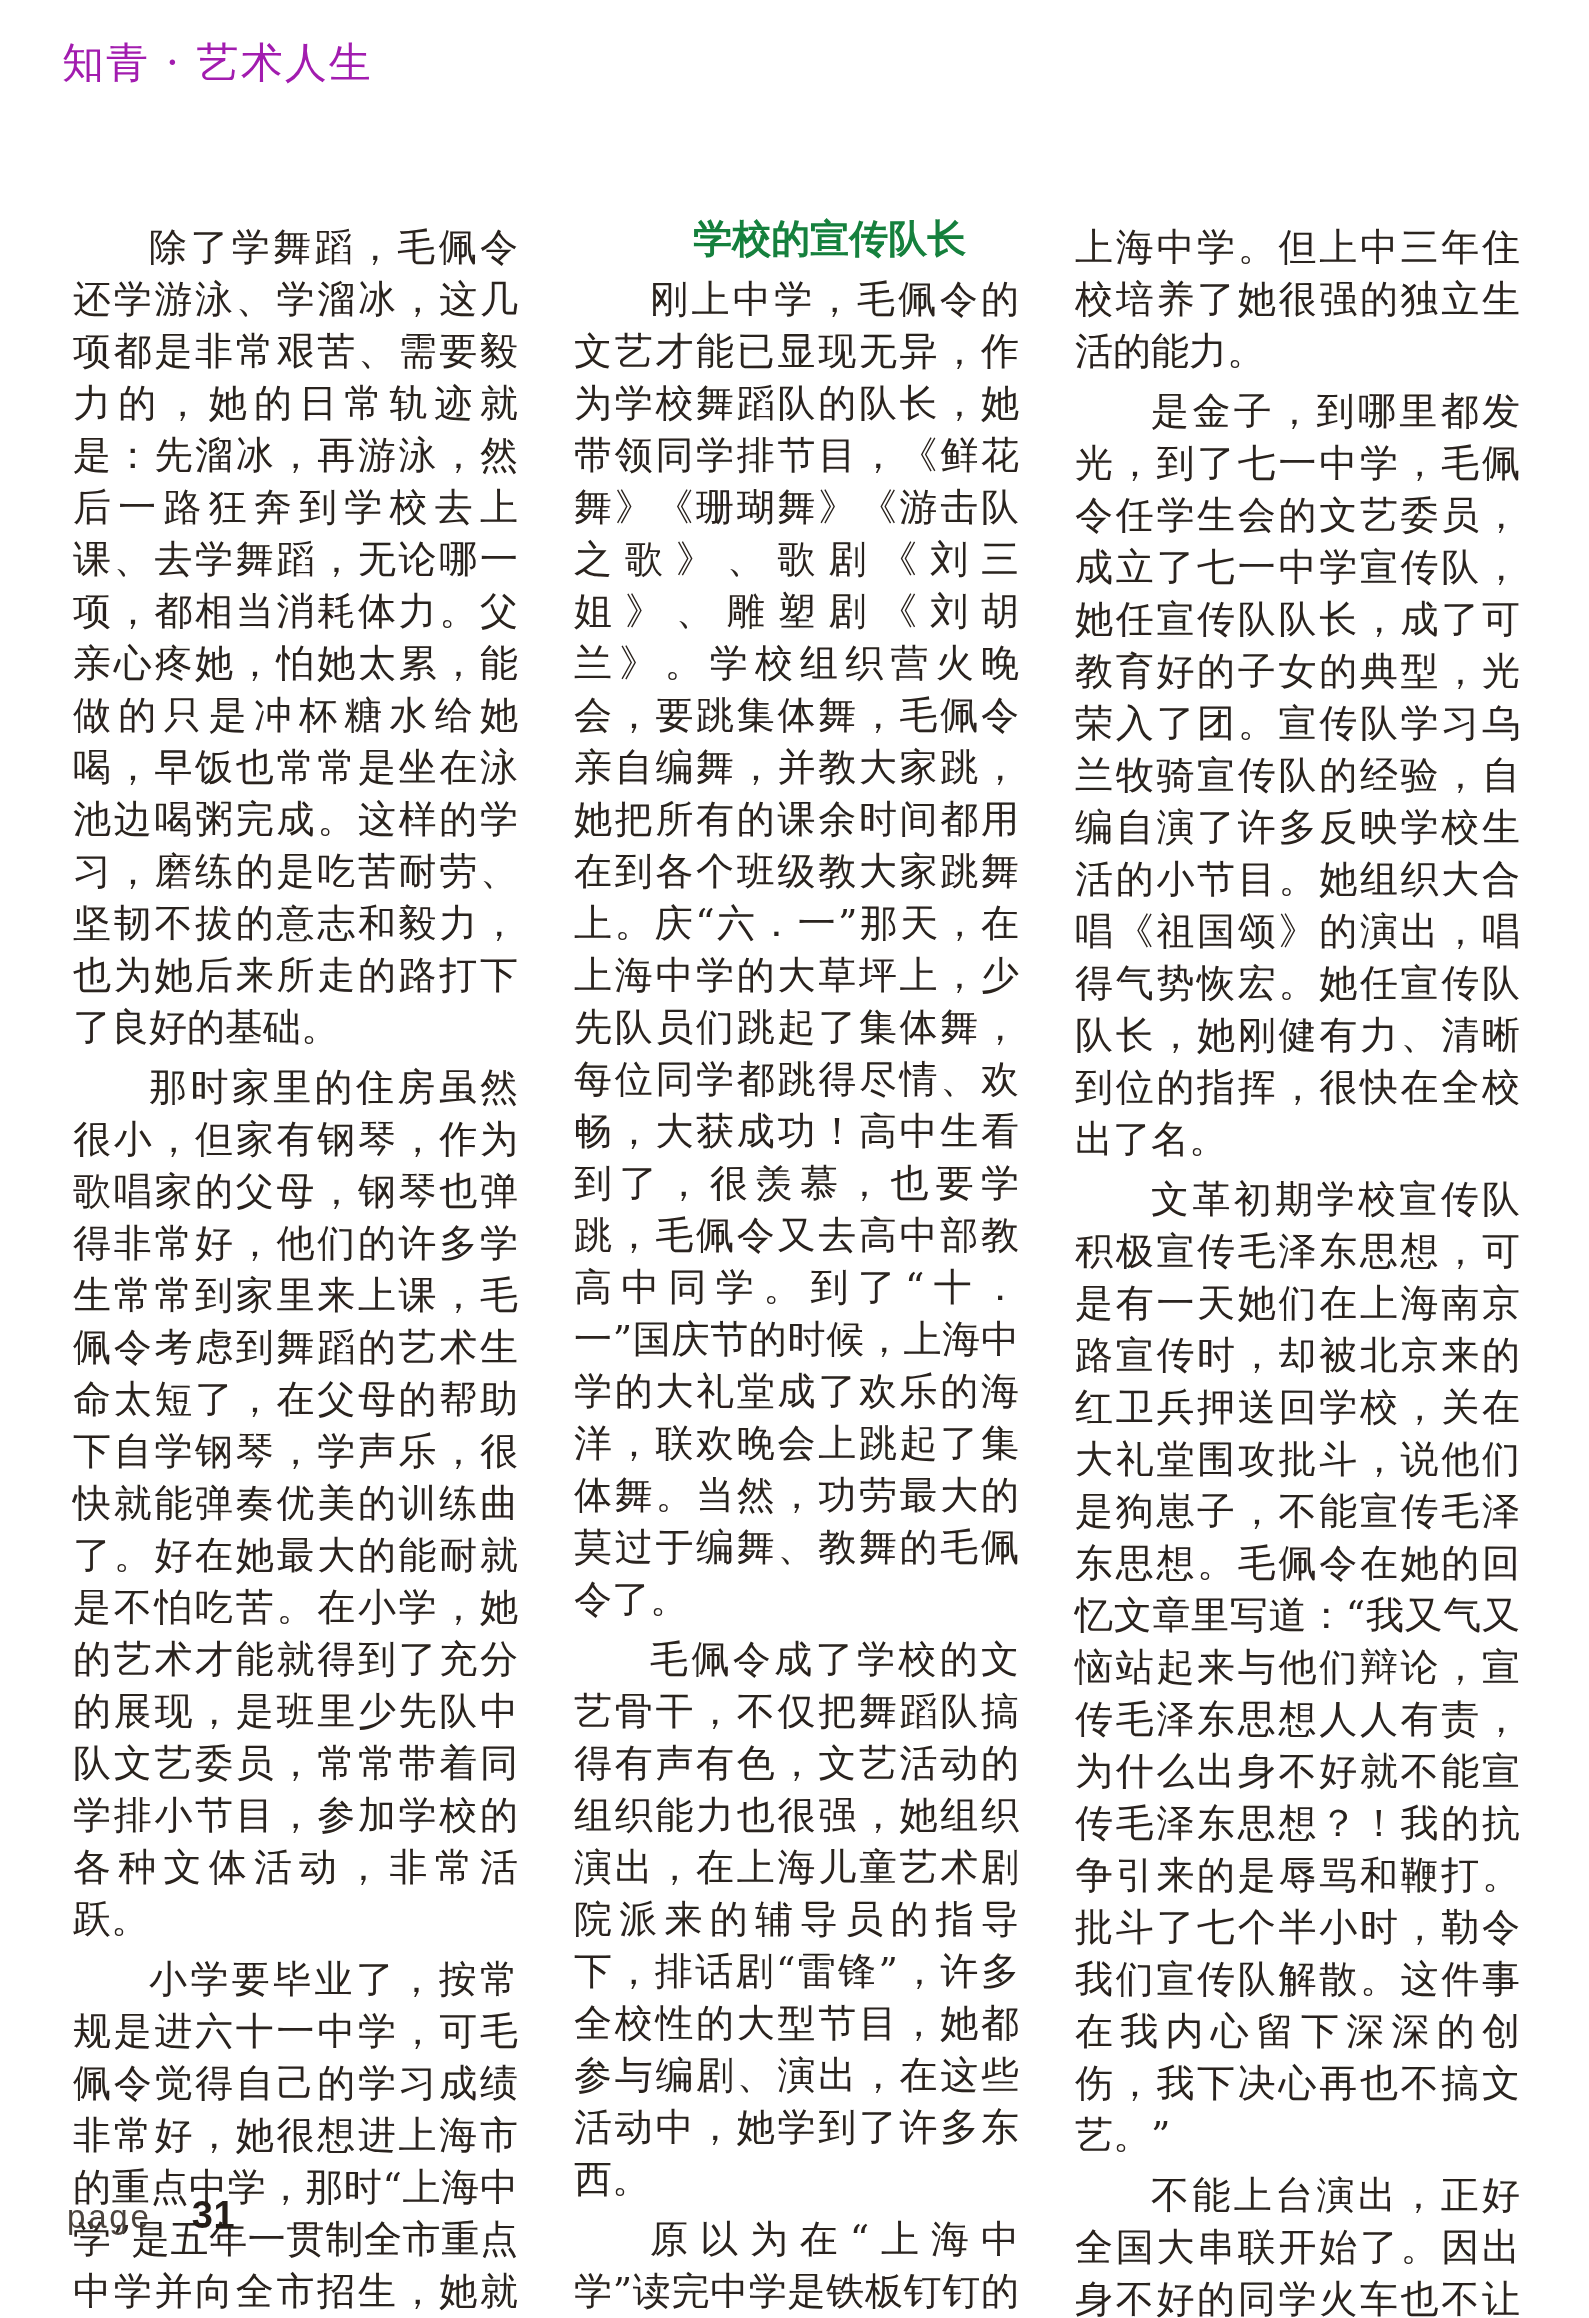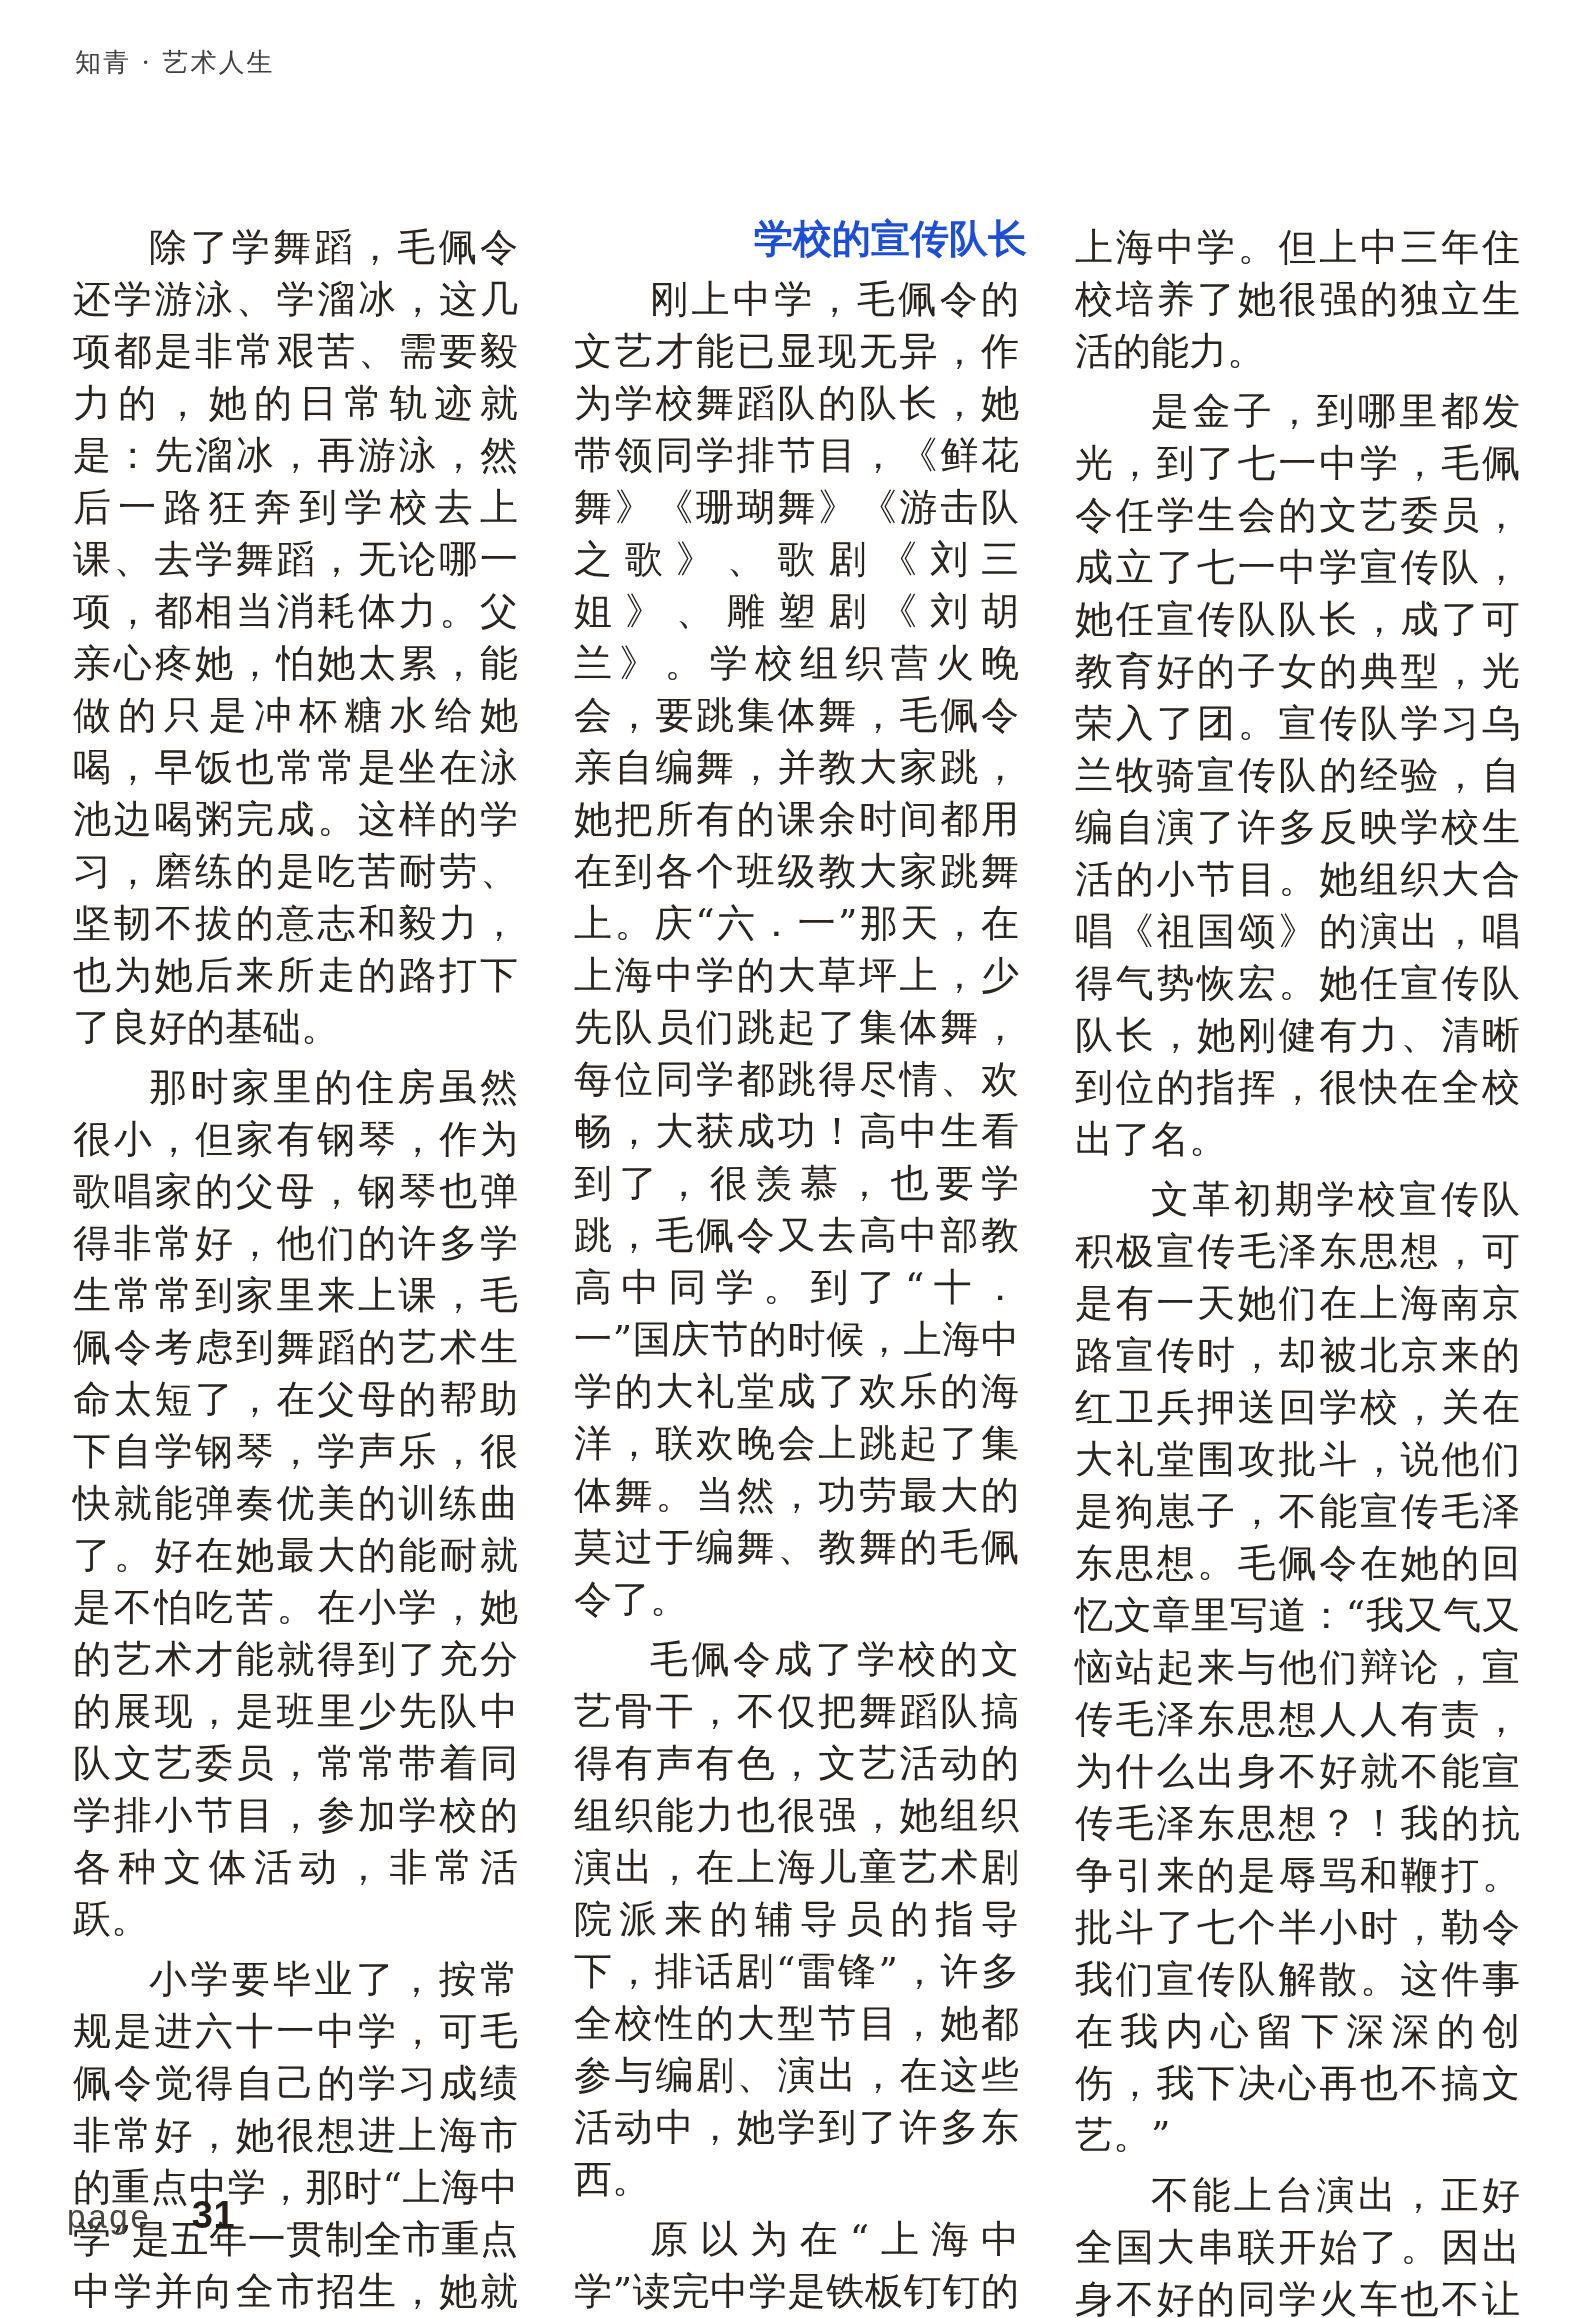--- a/index.html
+++ b/index.html
@@ -13,26 +13,26 @@
     background: #ffffff;
     overflow: hidden;
   }
   .page {
     position: absolute;
     inset: 0;
     background: #ffffff;
   }
   .page-header {
     position: absolute;
-    left: 75px;
+    left: 62px;
     top: 40px;
     font-family: "DejaVu Serif", "Liberation Serif", serif;
-    font-size: 26px;
+    font-size: 42px;
     line-height: 45px;
-    color: #404040;
+    color: #a21caf;
     letter-spacing: 2.1px;
     white-space: nowrap;
   }
   .columns {
     position: absolute;
     left: 65px;
     top: 213px;
     width: 1463px;
     display: flex;
     gap: 40px;
@@ -51,23 +51,23 @@
     text-indent: 2em;
   }
   .col p.continued {
     text-indent: 0;
   }
   .section-heading {
     font-family: "DejaVu Sans", "Liberation Sans", sans-serif;
     font-weight: 700;
     font-size: 39px;
     line-height: 52px;
-    color: #1d4ed8;
+    color: #15803d;
     text-indent: 1.7em;
-    text-align: right;
+    text-align: center;
   }
   .page-footer {
     position: absolute;
     left: 67px;
     top: 2194px;
     display: flex;
     align-items: baseline;
     gap: 40px;
   }
   .footer-label {

